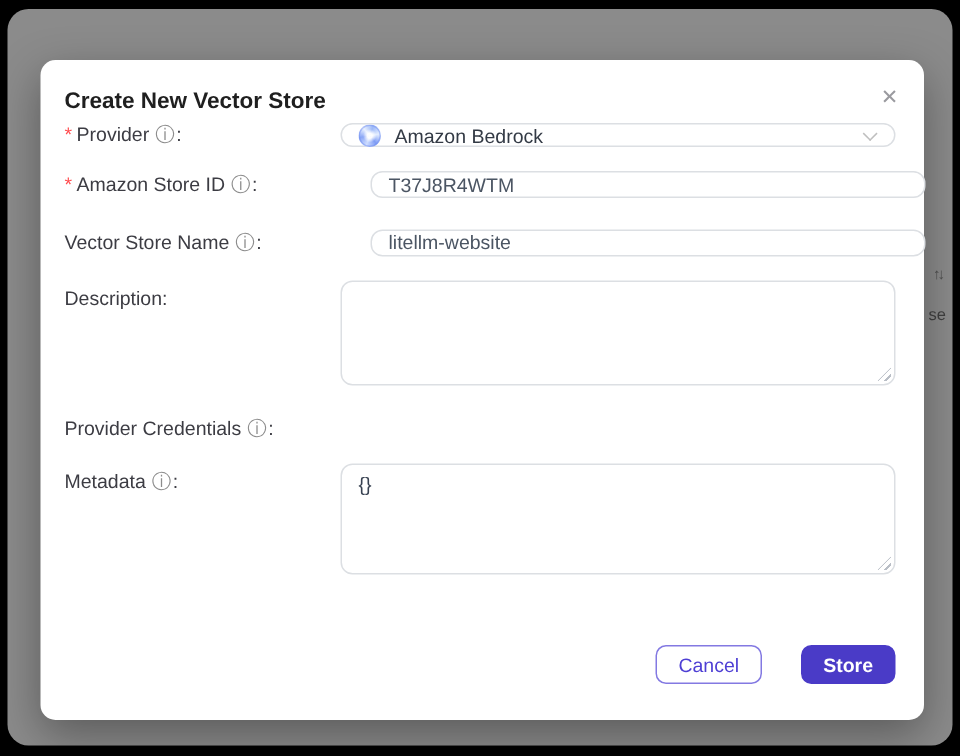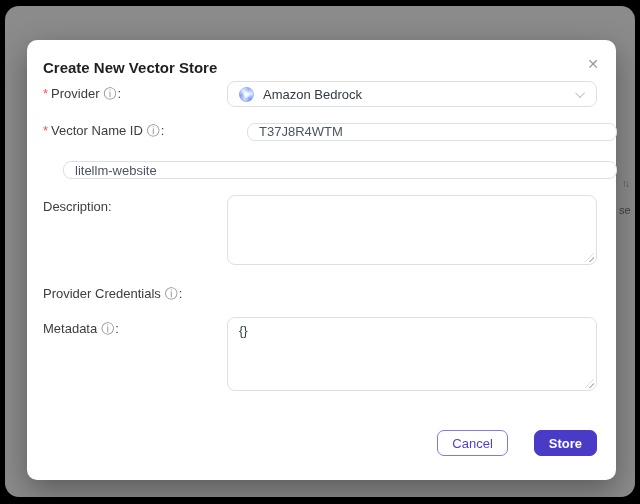--- a/index.html
+++ b/index.html
@@ -83,21 +83,21 @@
     padding: 0 11px;
     font-size: 13px;
     color: #4b5563;
     font-family: "Liberation Sans", sans-serif;
     outline: none;
     background: #fff;
     margin-left: 20px;
   }
   .select-box {
     width: 100%;
-    height: 26px;
+    height: 16px;
     border: 1px solid #dcdfe3;
     border-radius: 8px;
     padding: 0 11px;
     display: flex;
     align-items: center;
     background: #fff;
     cursor: pointer;
   }
   .select-value { font-size: 13px; color: #333a45; }
   .bedrock-icon {
@@ -187,27 +187,28 @@
       <div class="row-field">
         <div class="select-box">
           <span class="bedrock-icon"></span>
           <span class="select-value">Amazon Bedrock</span>
           <span class="chevron"></span>
         </div>
       </div>
     </div>
 
     <div class="form-row mb20">
-      <div class="row-label"><span class="req">*</span><span>Vector Name ID</span><span class="info">ⓘ</span><span>:</span></div>
+      <div class="row-label"><span class="req">*</span><span>Amazon Store ID</span><span class="info">ⓘ</span><span>:</span></div>
       <div class="row-field">
         <input class="text-input" type="text" value="T37J8R4WTM" style="">
       </div>
     </div>
 
     <div class="form-row mb16">
+      <div class="row-label"><span>Vector Store Name</span><span class="info">ⓘ</span><span>:</span></div>
       <div class="row-field">
         <input class="text-input" type="text" value="litellm-website" style="">
       </div>
     </div>
 
     <div class="form-row top-align mb20">
       <div class="row-label"><span>Description</span><span>:</span></div>
       <div class="row-field">
         <textarea class="textarea desc" style=""></textarea>
         <span class="resize-handle"></span>

